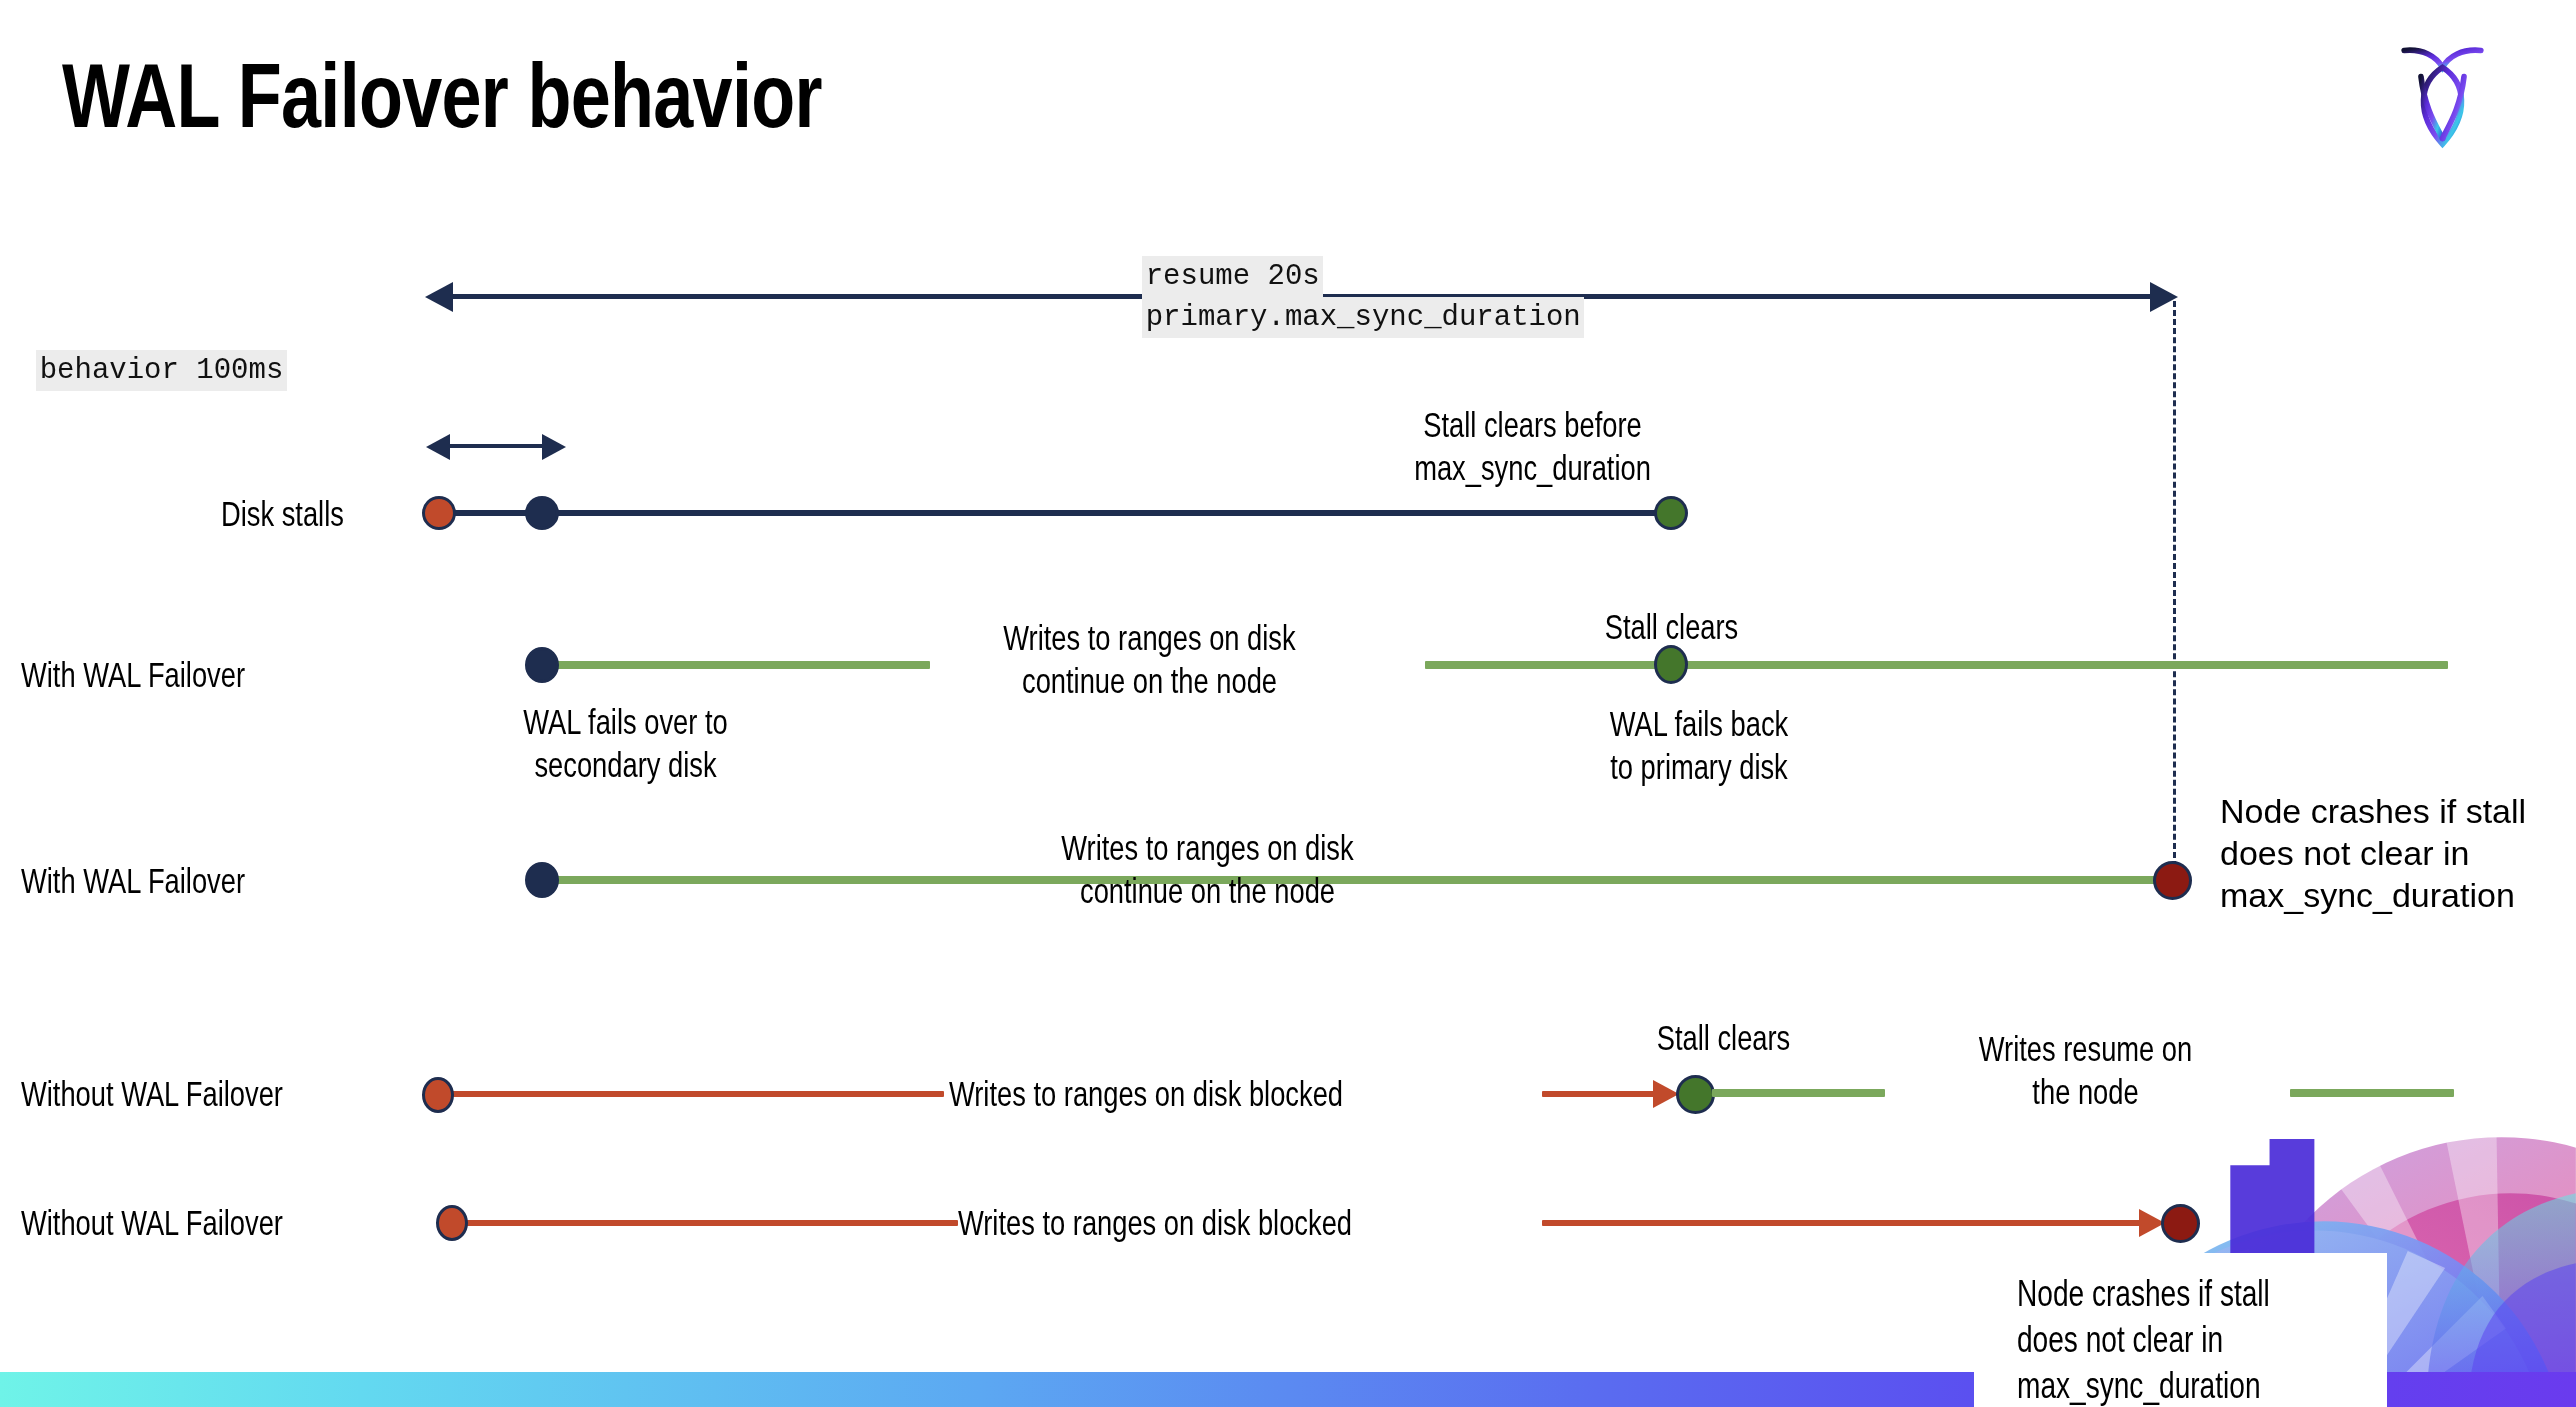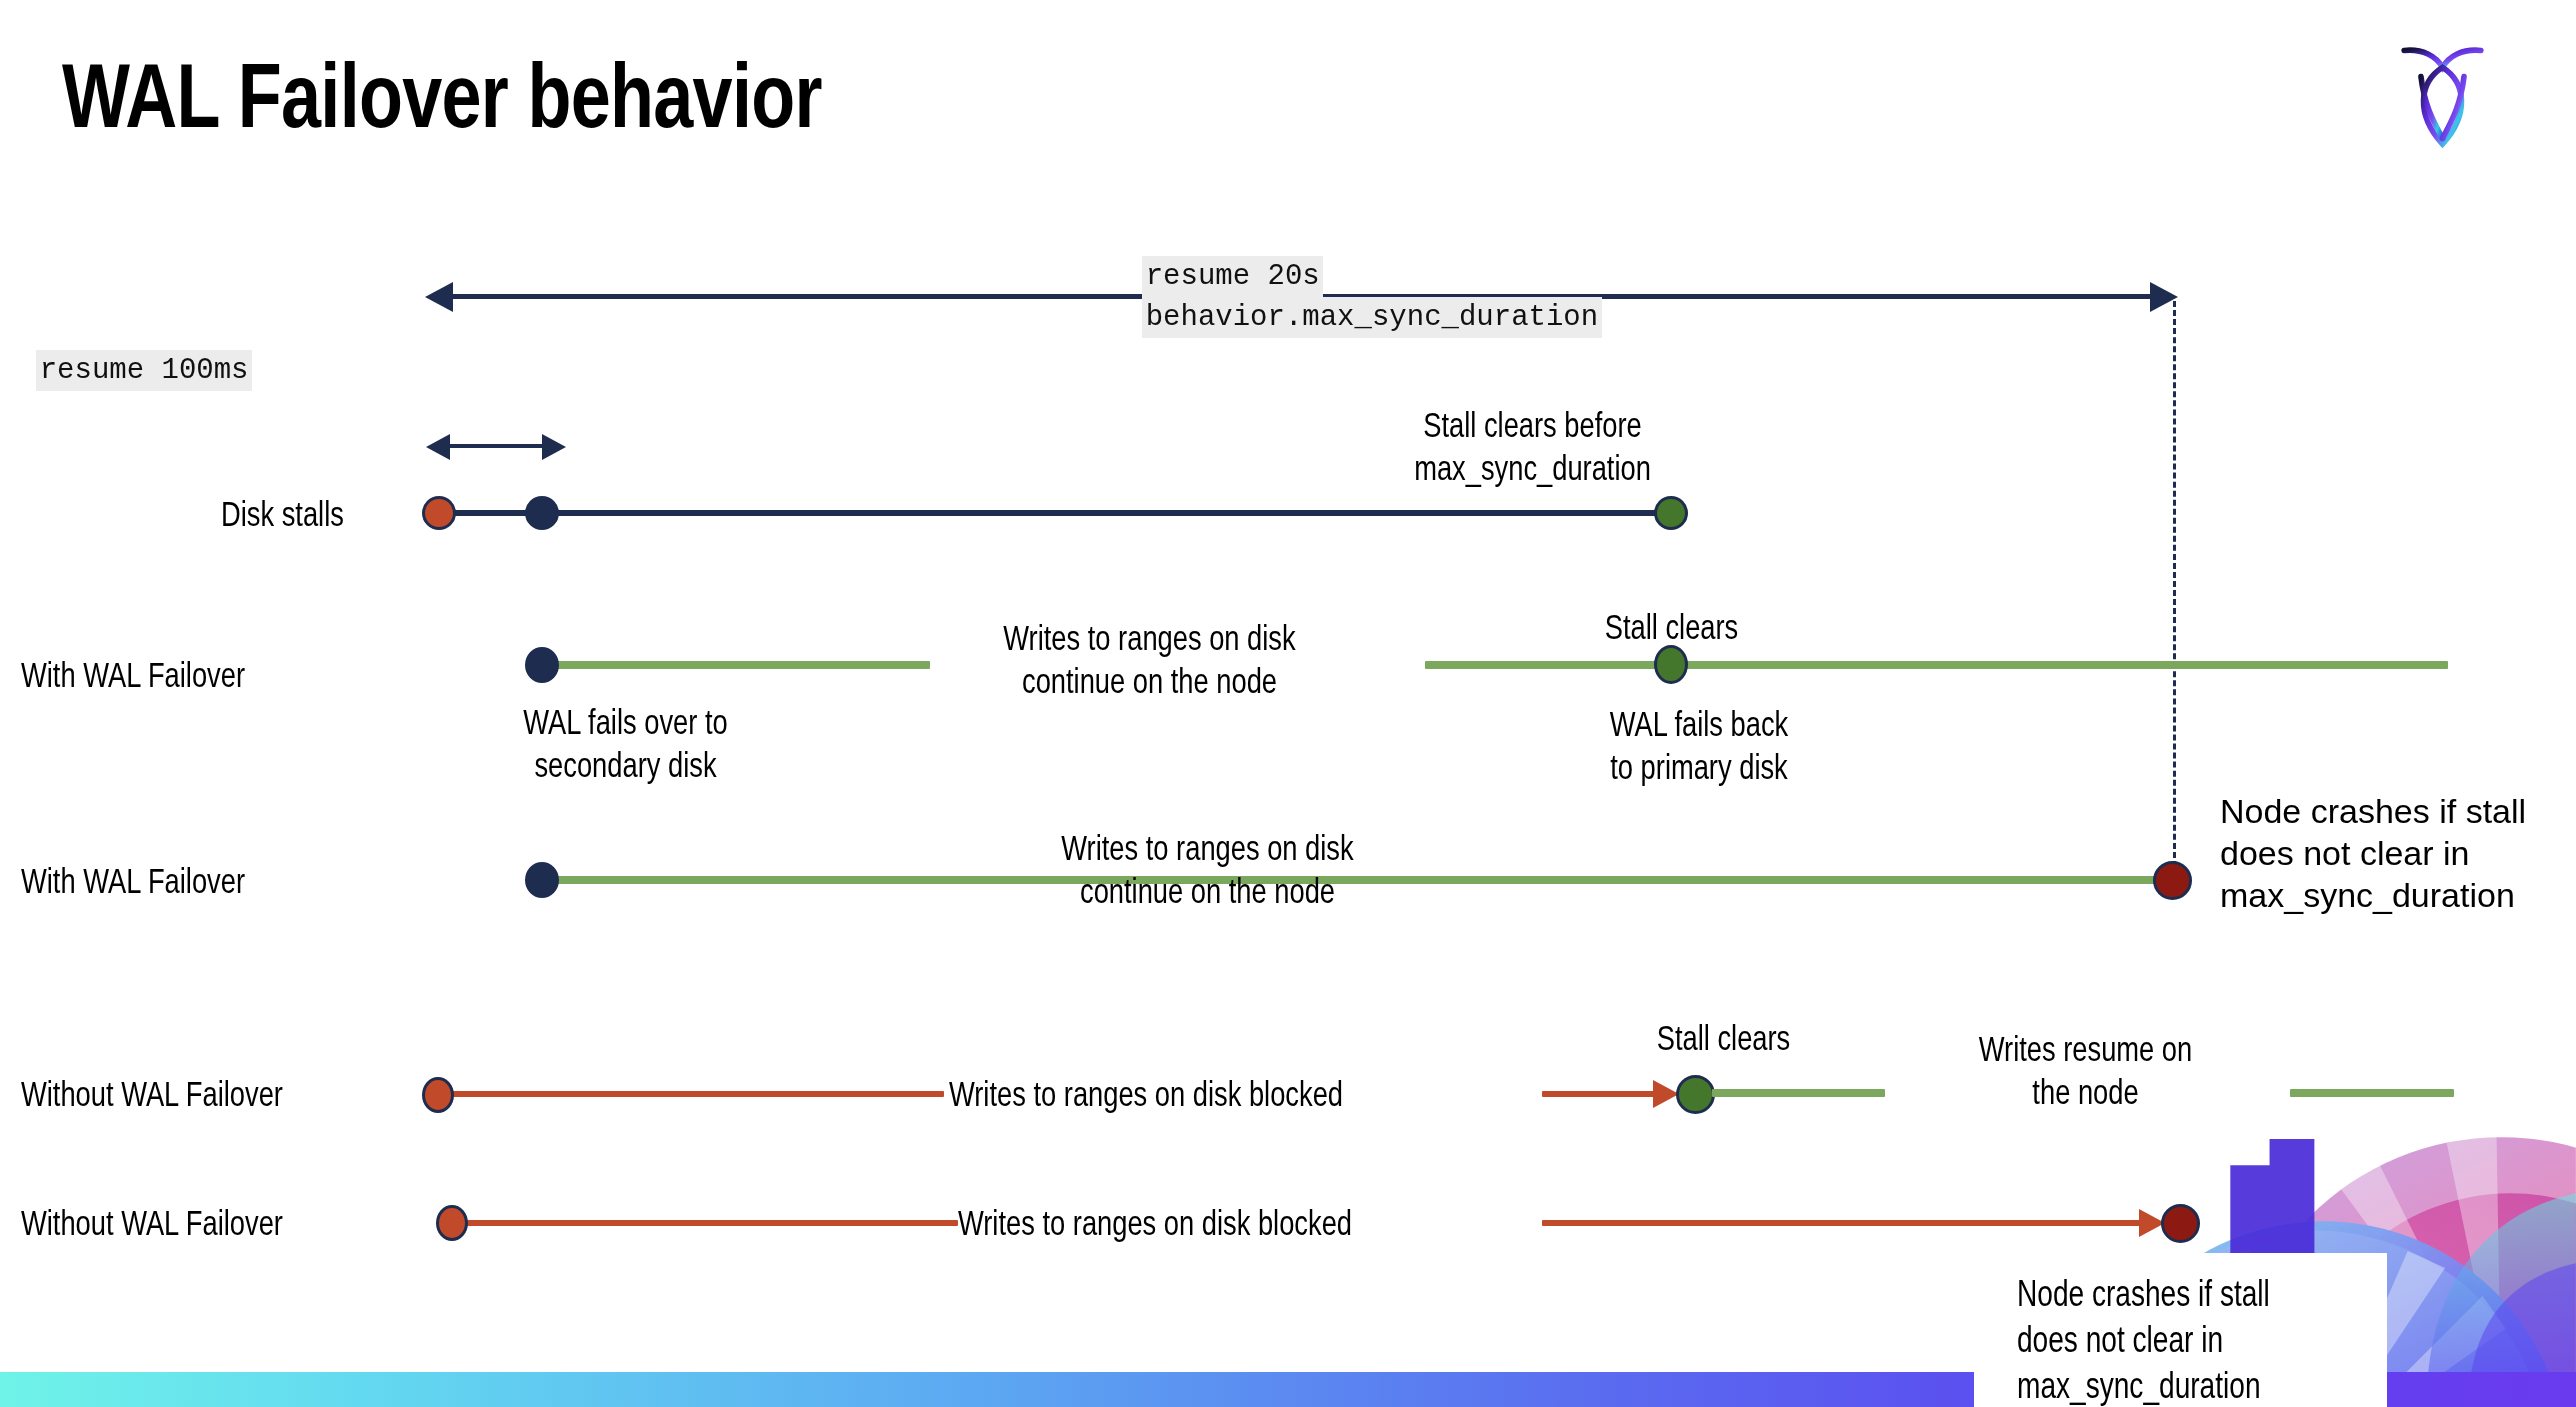--- a/index.html
+++ b/index.html
@@ -150,23 +150,23 @@
 
   <div class="title">WAL Failover behavior</div>
 
   <div class="arrowhead ah-left" style="left:425px;top:282px;"></div>
   <div class="arrowline" style="left:451px;top:294px;width:1701px;"></div>
   <div class="arrowhead ah-right" style="left:2150px;top:282px;"></div>
 
   <div class="dashed" style="left:2173px;top:301px;height:575px;"></div>
 
   <div class="code" style="left:1142px;top:256px;">resume 20s</div>
-  <div class="code" style="left:1142px;top:297px;">behavior.max_sync_duration</div>
-
-  <div class="code" style="left:36px;top:350px;">resume 100ms</div>
+  <div class="code" style="left:1142px;top:297px;">primary.max_sync_duration</div>
+
+  <div class="code" style="left:36px;top:350px;">behavior 100ms</div>
 
   <div class="arrowhead ah-left" style="left:426px;top:434px;border-top-width:13px;border-bottom-width:13px;border-right-width:24px;"></div>
   <div class="arrowline thin" style="left:449px;top:444px;width:97px;"></div>
   <div class="arrowhead ah-right" style="left:542px;top:434px;border-top-width:13px;border-bottom-width:13px;border-left-width:24px;"></div>
 
   <div class="cond" style="left:221px;top:493px;">Disk stalls</div>
   <div class="seg navy" style="left:439px;top:510px;width:1243px;"></div>
   <div class="dot orange" style="left:422px;top:496px;width:34px;height:34px;"></div>
   <div class="dot navy" style="left:525px;top:496px;width:34px;height:34px;"></div>
   <div class="dot green" style="left:1654px;top:496px;width:34px;height:34px;"></div>

